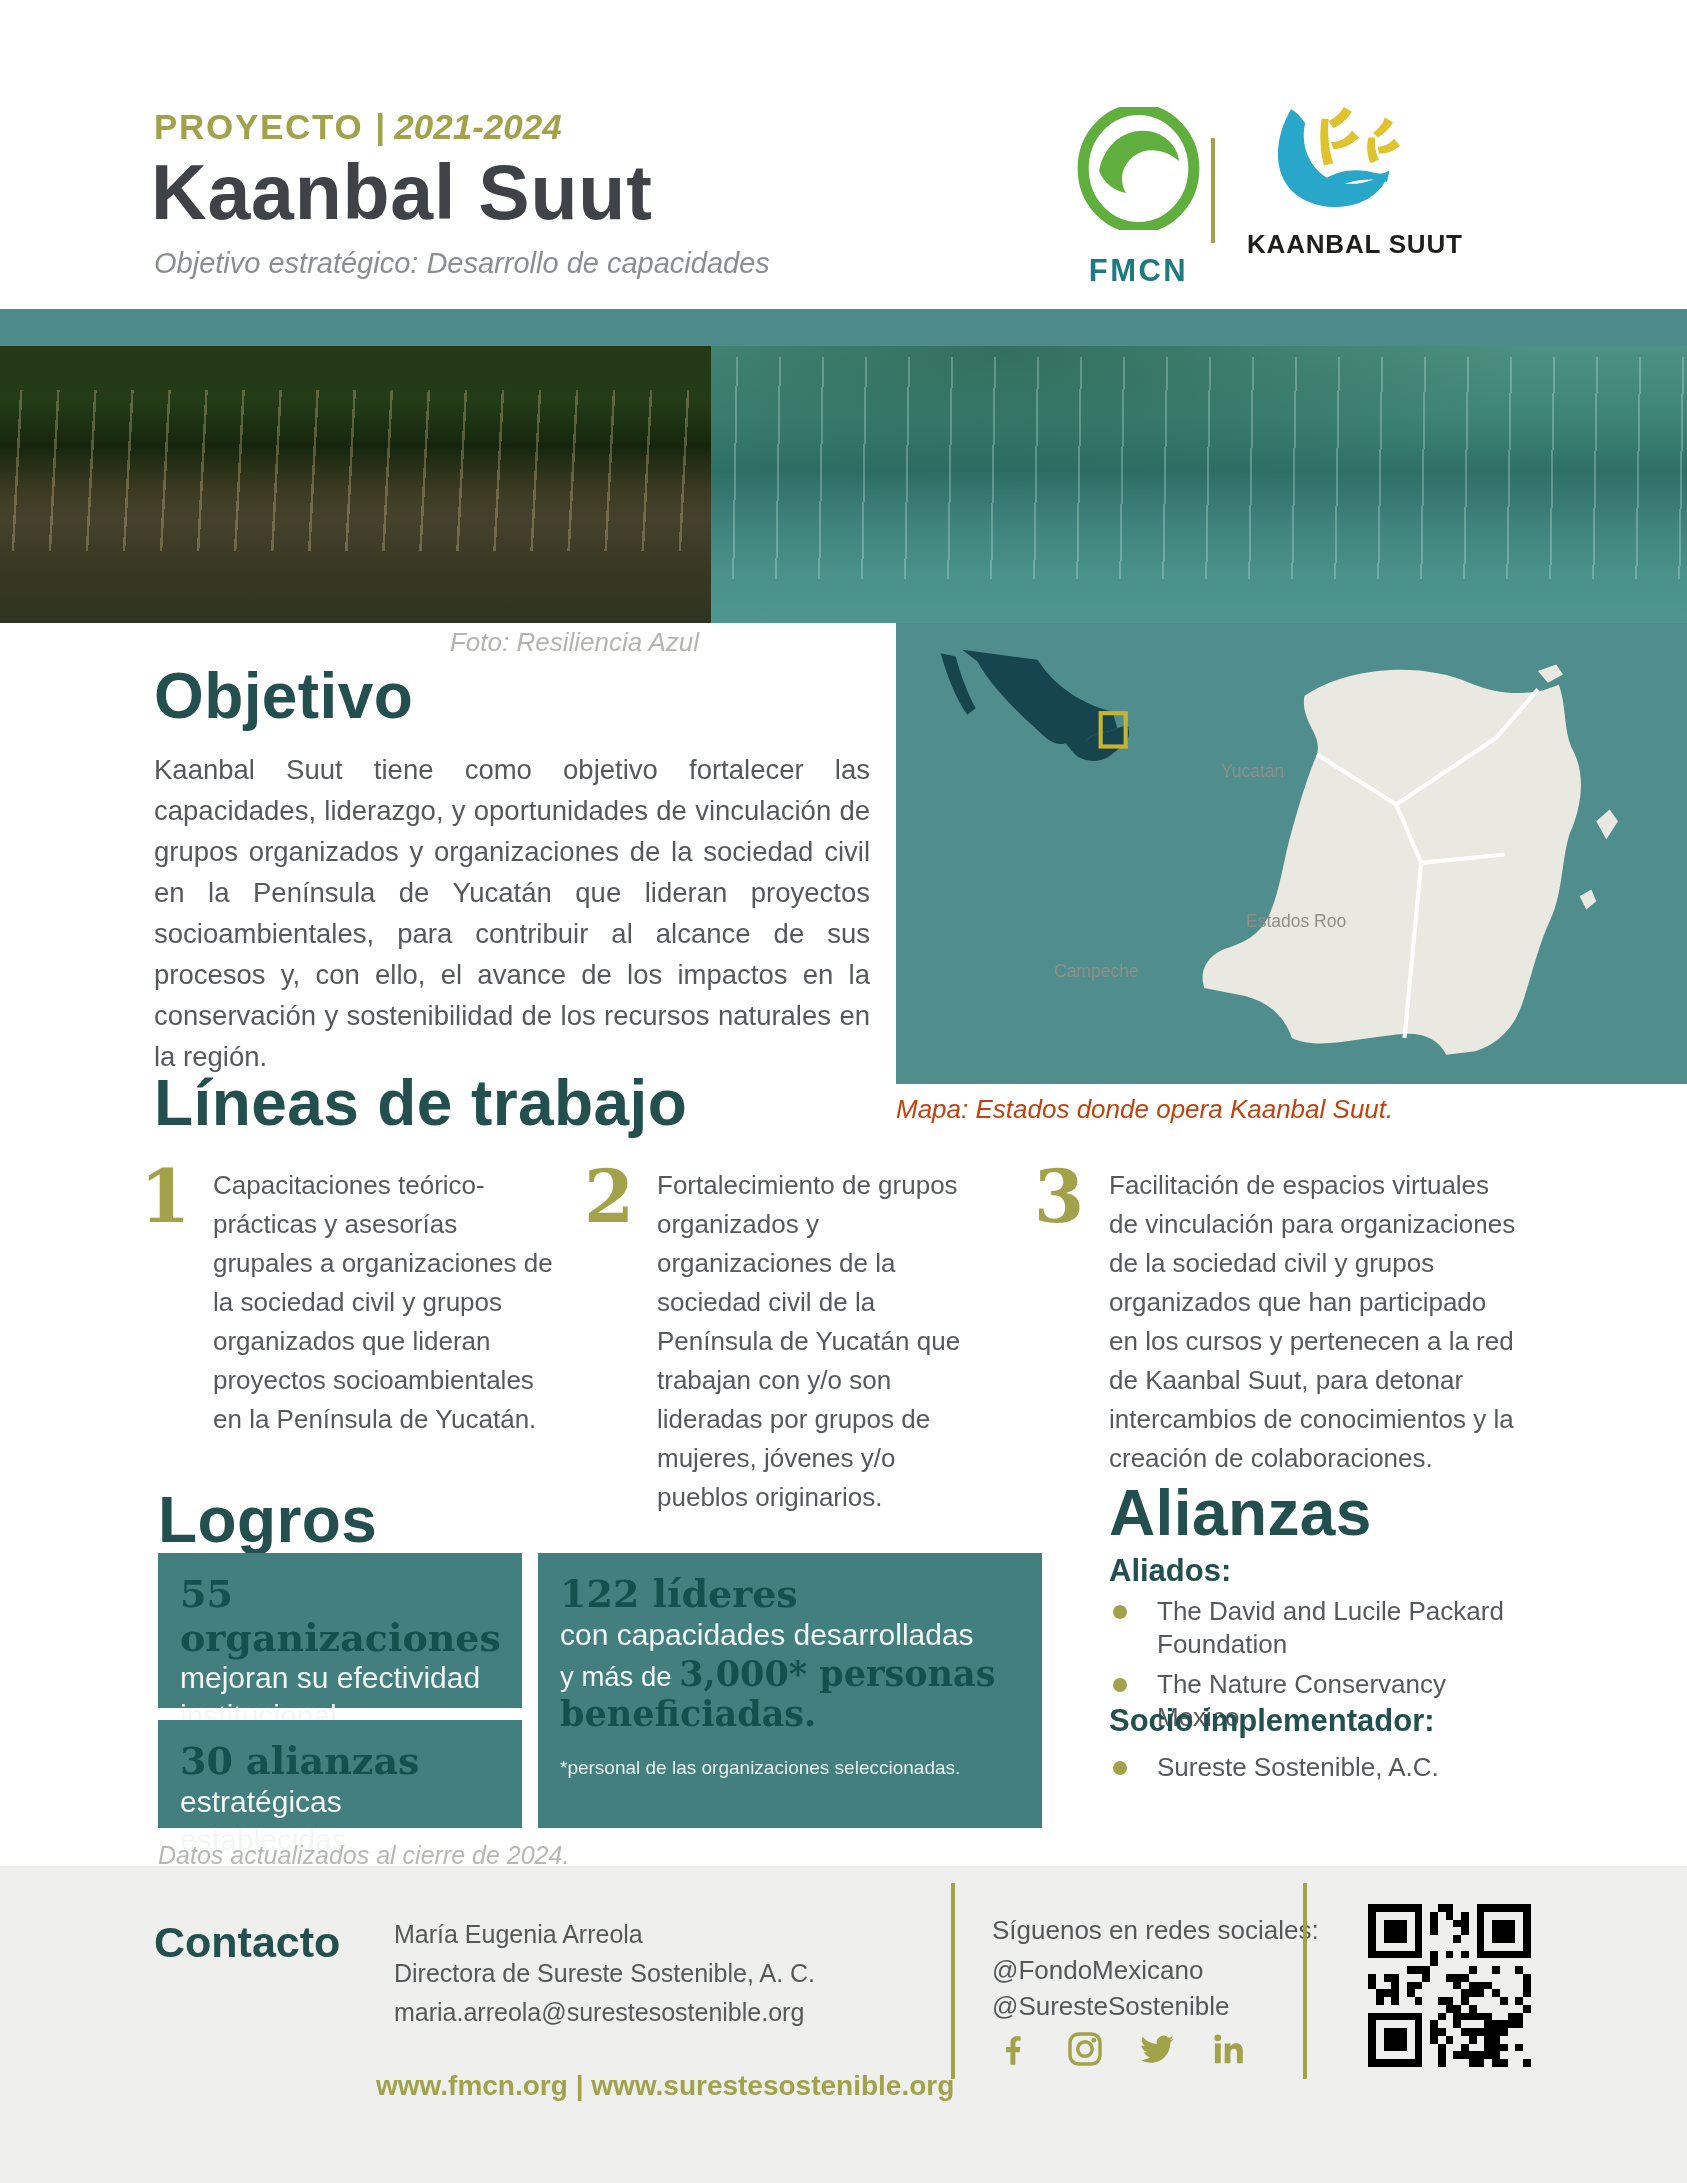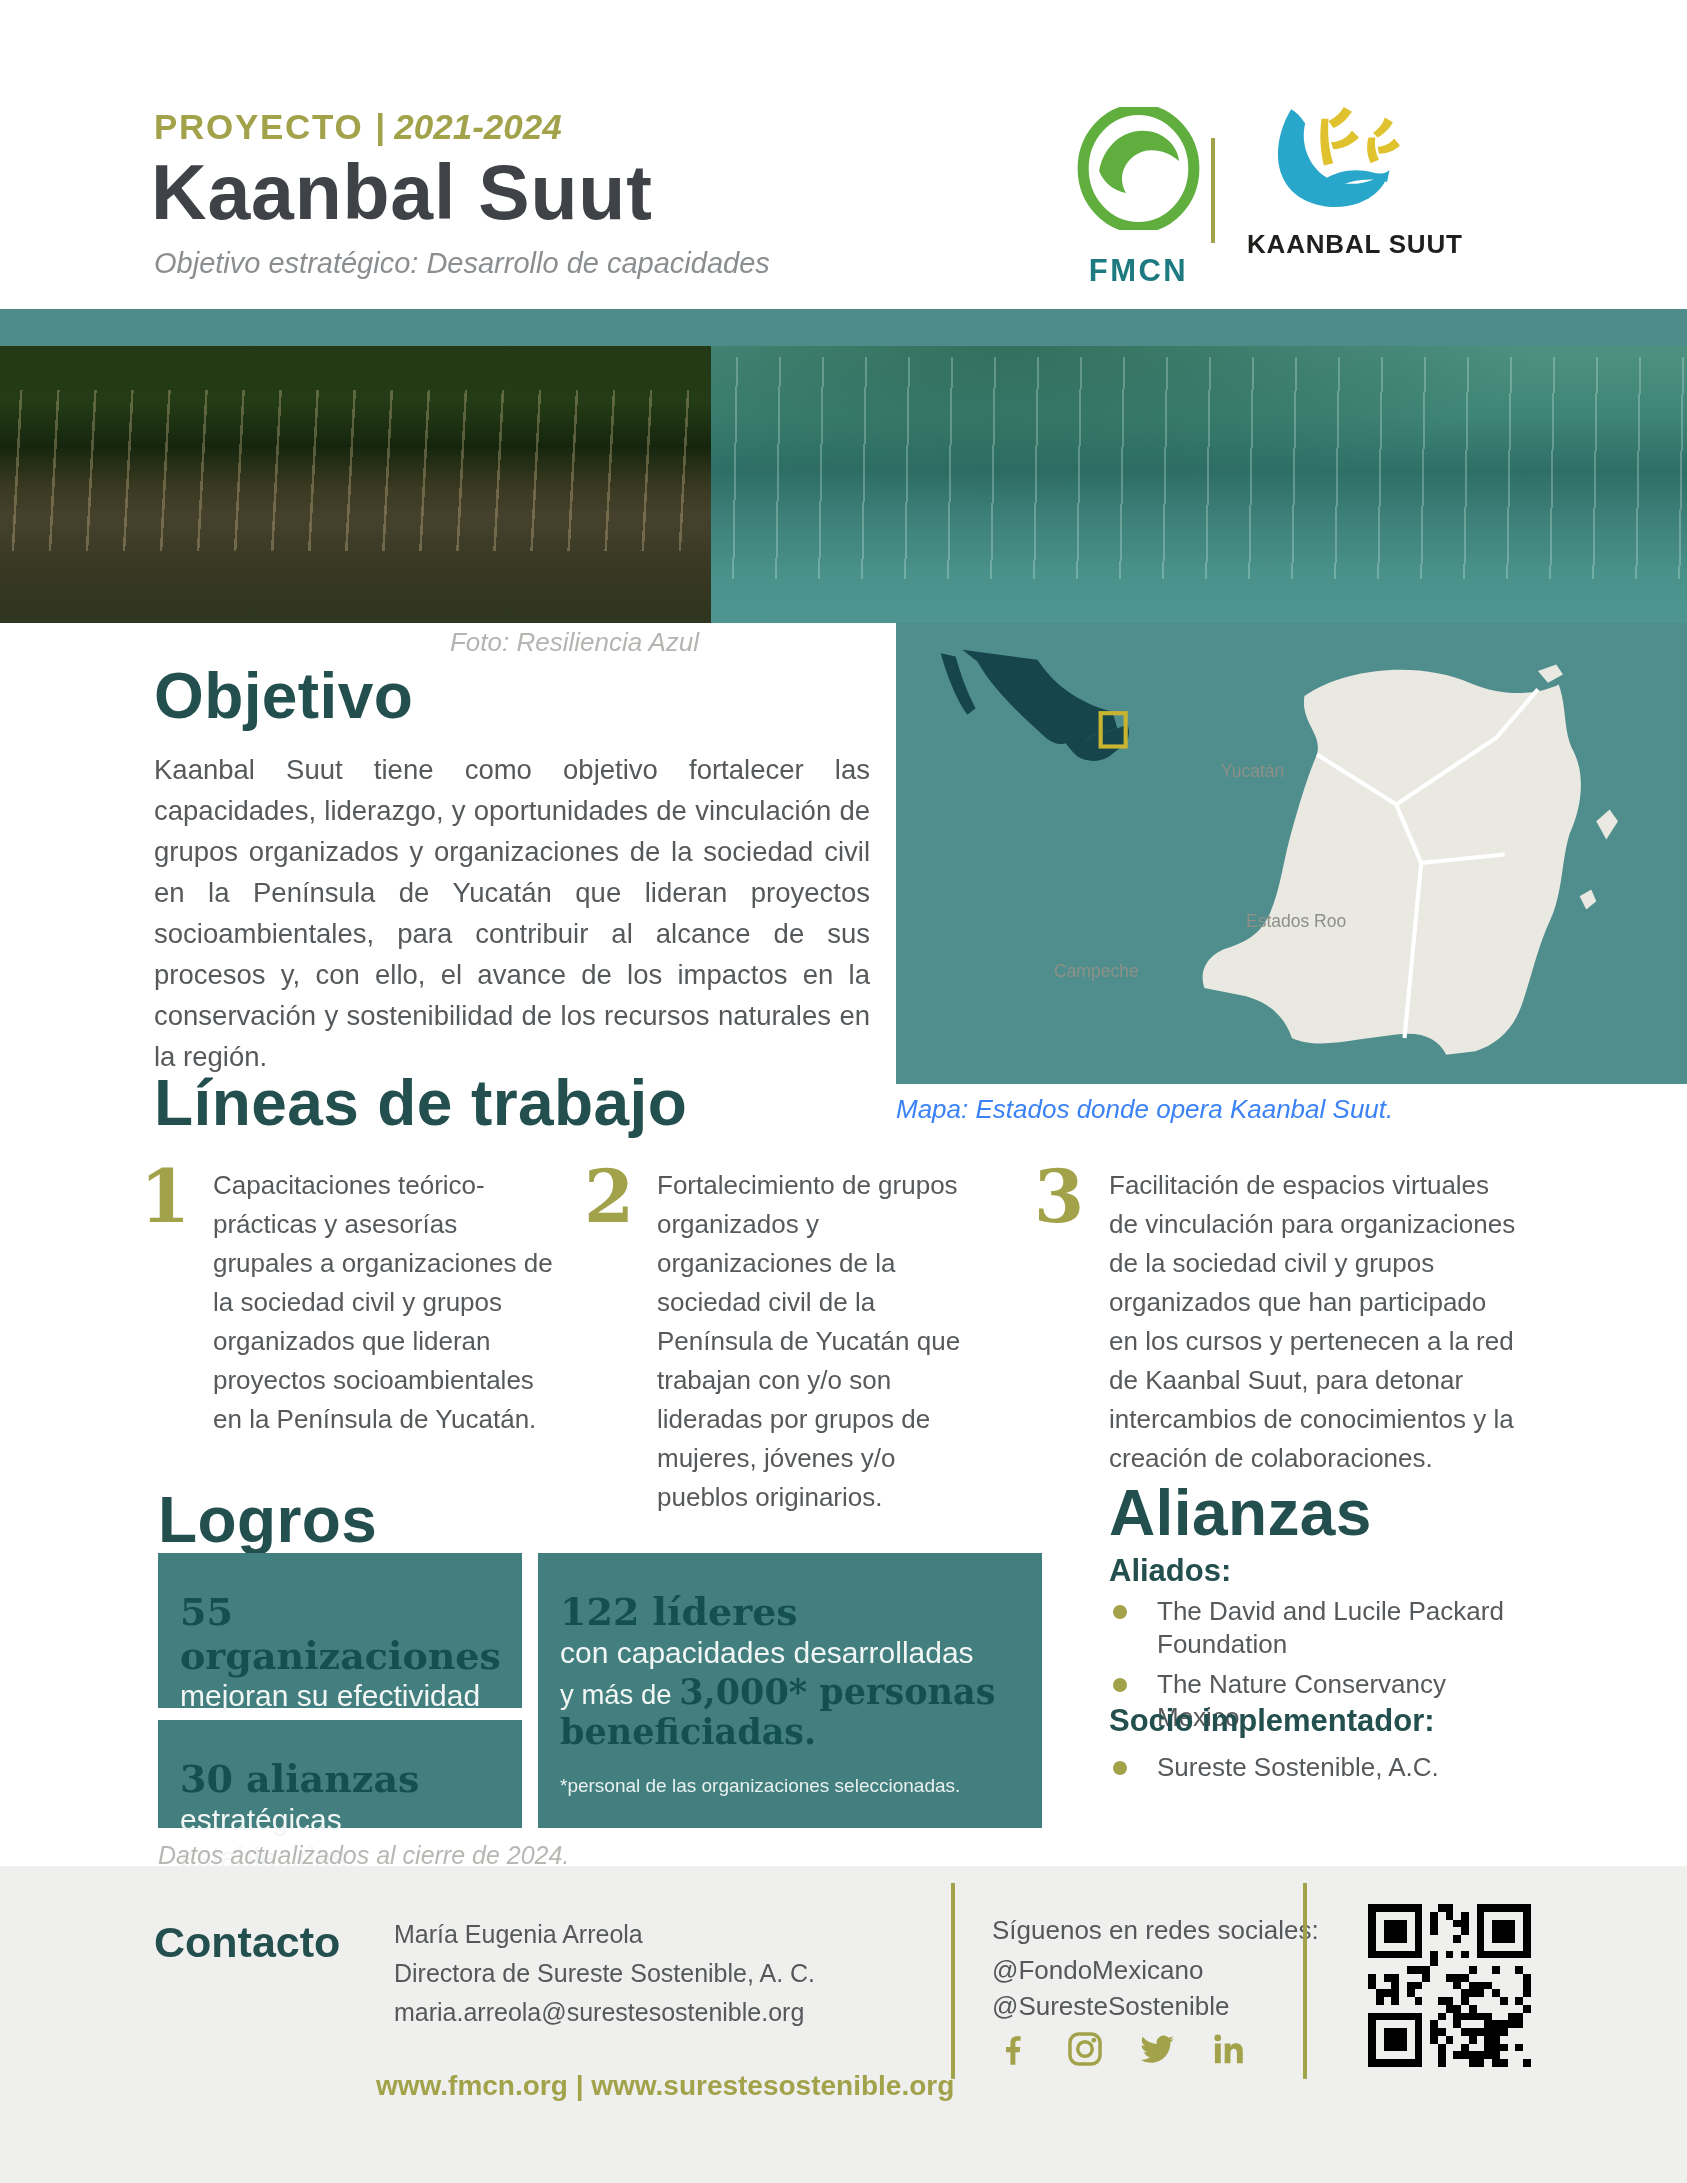--- a/index.html
+++ b/index.html
@@ -31,21 +31,21 @@
   .photo-right{left:711px;width:976px;
     background:
       radial-gradient(ellipse 751px 217px at 30% 0%, rgba(20,70,50,.45), rgba(0,0,0,0) 70%),
       linear-gradient(to bottom,#4d9181 0%,#3f8577 25%,#2e6f66 45%,#3d8079 62%,#49918a 82%,#4f9692 100%);}
   .photo-right::before{content:"";position:absolute;left:0;top:4%;width:100%;height:80%;
     background:repeating-linear-gradient(91deg, rgba(0,0,0,0) 0 25px, rgba(220,245,235,.28) 25px 27px, rgba(0,0,0,0) 27px 43px);}
   .photo-caption{left:0;top:627px;width:699px;text-align:right;font-size:26px;font-style:italic;color:#b4b5b1;}
 
   
   .map-panel{left:896px;top:623px;width:791px;height:461px;background:#4f8e8d;}
-  .map-caption{left:896px;top:1094px;font-size:26px;font-style:italic;color:#3b82f6;}
+  .map-caption{left:896px;top:1094px;font-size:26px;font-style:italic;color:#c2410c;}
   .state-label{position:absolute;font-size:17.5px;color:#8e9087;}
   .lbl-yucatan{left:325px;top:138px;}
   .lbl-qroo{left:350px;top:288px;}
   .lbl-campeche{left:158px;top:338px;}
 
   
   .h-section{font-size:64px;font-weight:bold;color:#23504e;letter-spacing:0.4px;}
 
   
   .objetivo-h{left:154px;top:659px;}
@@ -58,21 +58,21 @@
   .num-1{left:140px;top:1161px;}
   .num-2{left:584px;top:1161px;}
   .num-3{left:1034px;top:1161px;}
   .linea-text{font-size:26px;line-height:39px;color:#56595b;}
   .linea-1{left:213px;top:1166px;width:342px;}
   .linea-2{left:657px;top:1166px;width:334px;}
   .linea-3{left:1109px;top:1166px;width:413px;}
 
   
   .logros-h{left:158px;top:1483px;}
-  .stat-box{background:#437f7f;color:#eef4f2;padding:37px 22px;box-sizing:border-box;}
+  .stat-box{background:#437f7f;color:#eef4f2;padding:19px 22px;box-sizing:border-box;}
   .stat-title{font-family:"DejaVu Serif",serif;font-weight:bold;font-size:38px;color:#14504d;line-height:1.15;}
   .stat-text{font-size:30px;line-height:38px;color:#f2f7f5;}
   .box-1{left:158px;top:1553px;width:364px;height:155px;}
   .box-2{left:158px;top:1720px;width:364px;height:108px;}
   .box-3{left:538px;top:1553px;width:504px;height:275px;}
   .box-3 .mixline{font-size:27.5px;line-height:37px;color:#f2f7f5;margin-top:1.7px;}
   .box-3 .mixline .strong{font-family:"DejaVu Serif",serif;font-weight:bold;font-size:35px;color:#14504d;}
   .box-3 .footnote{font-size:19px;line-height:22.5px;color:#e9f1ef;margin-top:22px;}
   .logros-caption{left:158px;top:1841px;font-size:25px;font-style:italic;color:#b7b8b4;}
 

